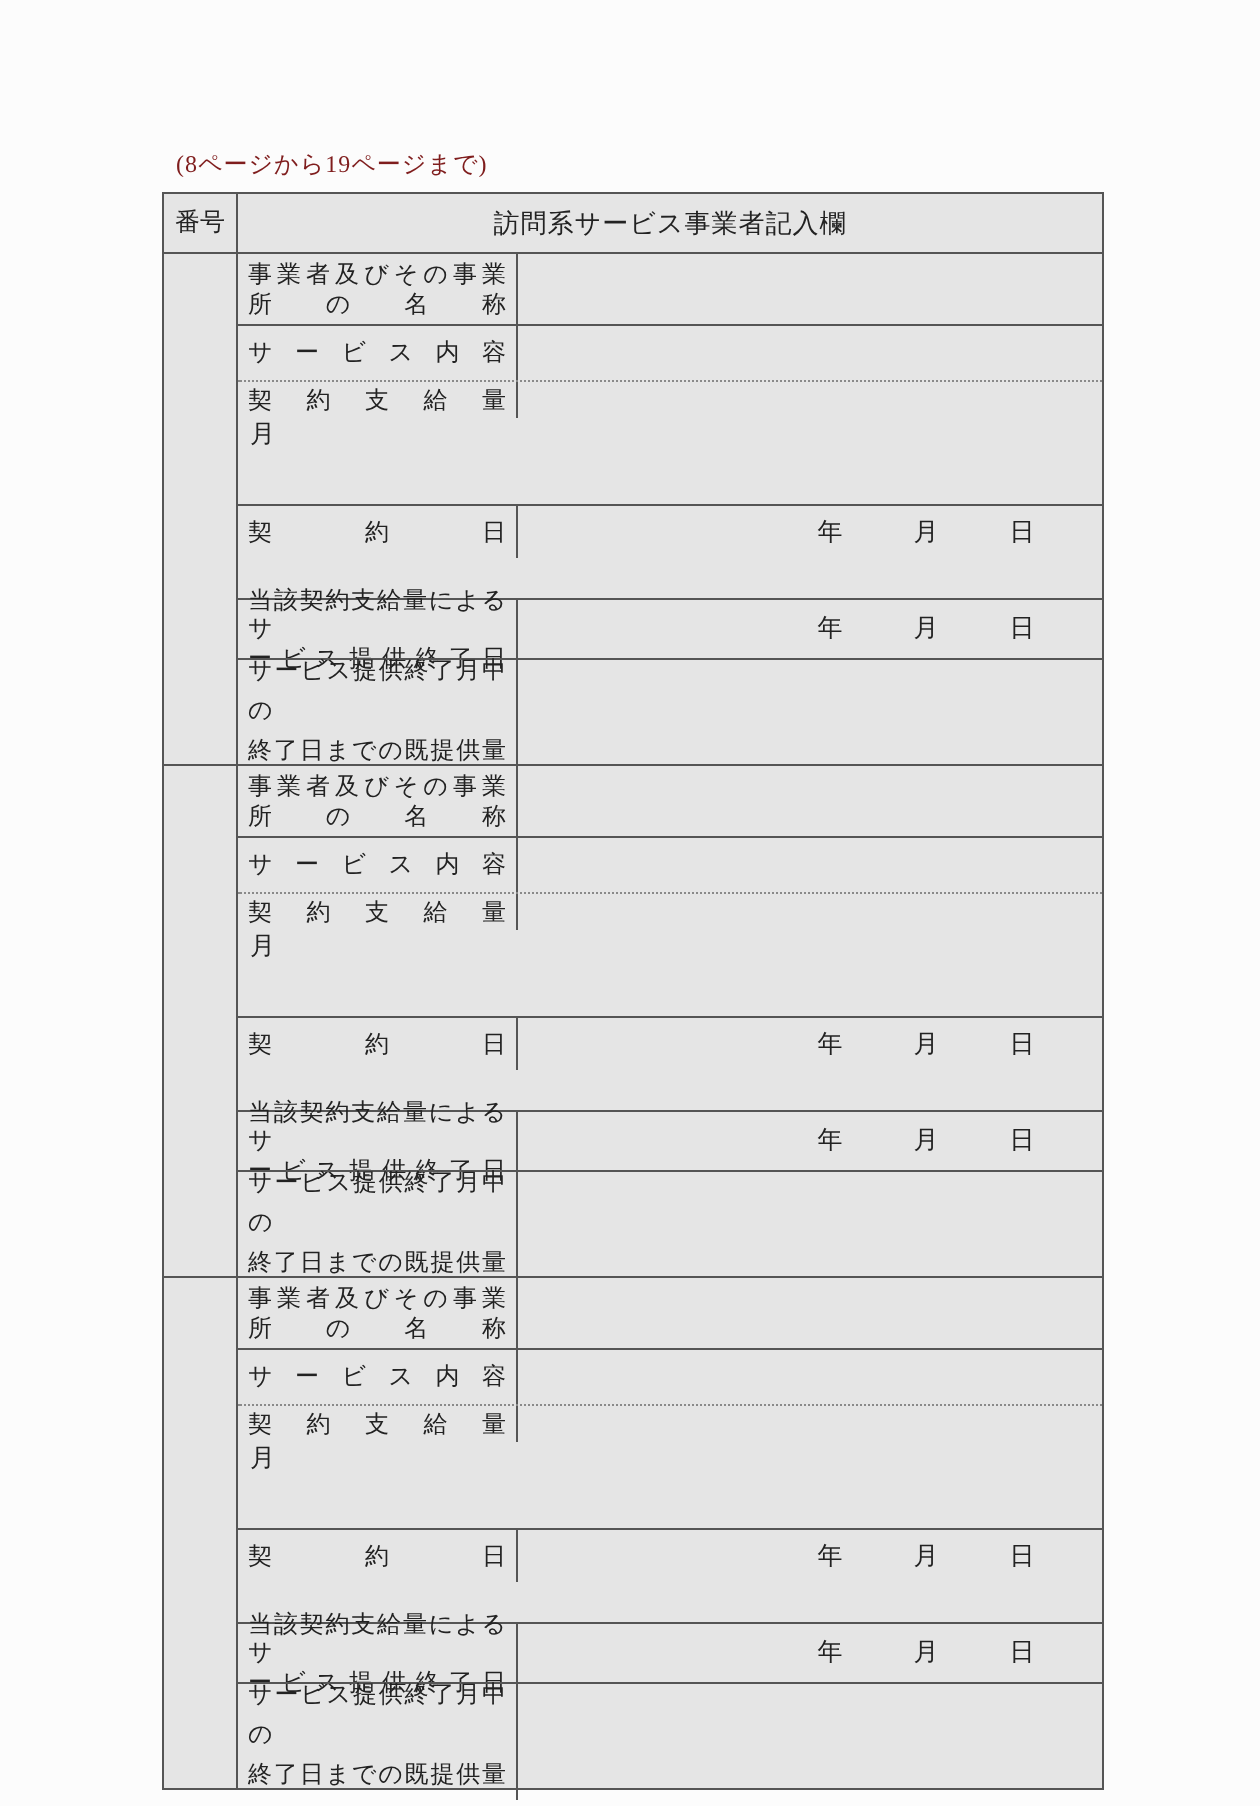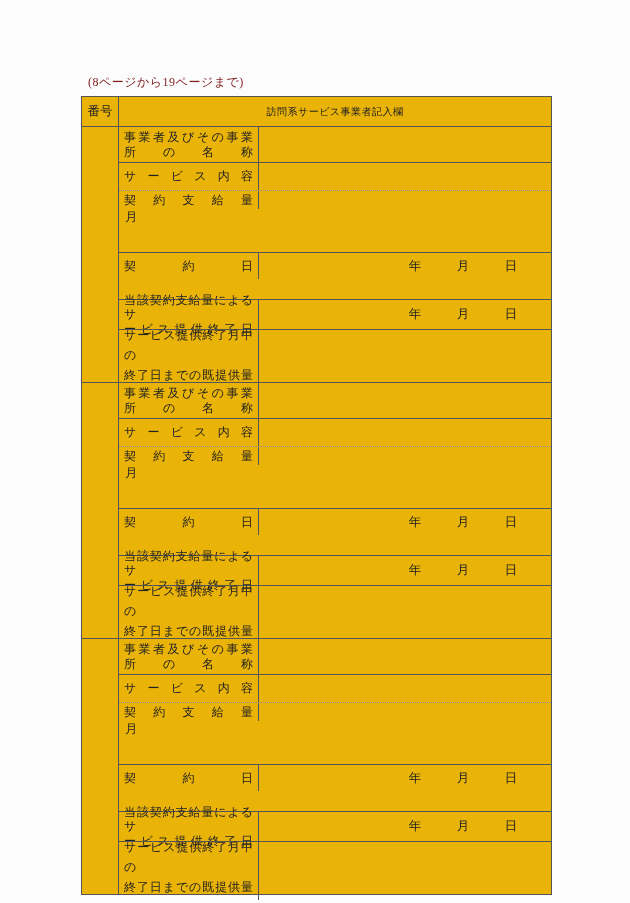--- a/index.html
+++ b/index.html
@@ -16,33 +16,33 @@
     left:88px; top:74px;
     font-size:12px;
     letter-spacing:0.5px;
     color:#7f1d1d;
   }
   .form-table {
     position:absolute;
     left:81px; top:96px;
     width:471px;
     border:1px solid #555;
-    background:#eab308;
+    background:#e5e5e5;
   }
   .header-row { display:flex; height:29px; }
   .num-head {
     width:37px;
     border-right:1px solid #555;
     display:flex; align-items:center; justify-content:center;
     font-size:12.5px;
   }
   .title-cell {
     flex:1;
     display:flex; align-items:center; justify-content:center;
-    font-size:10px;
+    font-size:13px;
     letter-spacing:0.5px;
   }
   .block { display:flex; border-top:1px solid #555; }
   .block-num { width:37px; border-right:1px solid #555; }
   .rows { flex:1; display:flex; flex-direction:column; }
   .row { display:flex; }
   .row + .row { border-top:1px solid #555; }
   .row.dotted-top { border-top:1px dotted #8a8a8a; }
   .r1 { height:35px; }
   .r2 { height:28px; }

